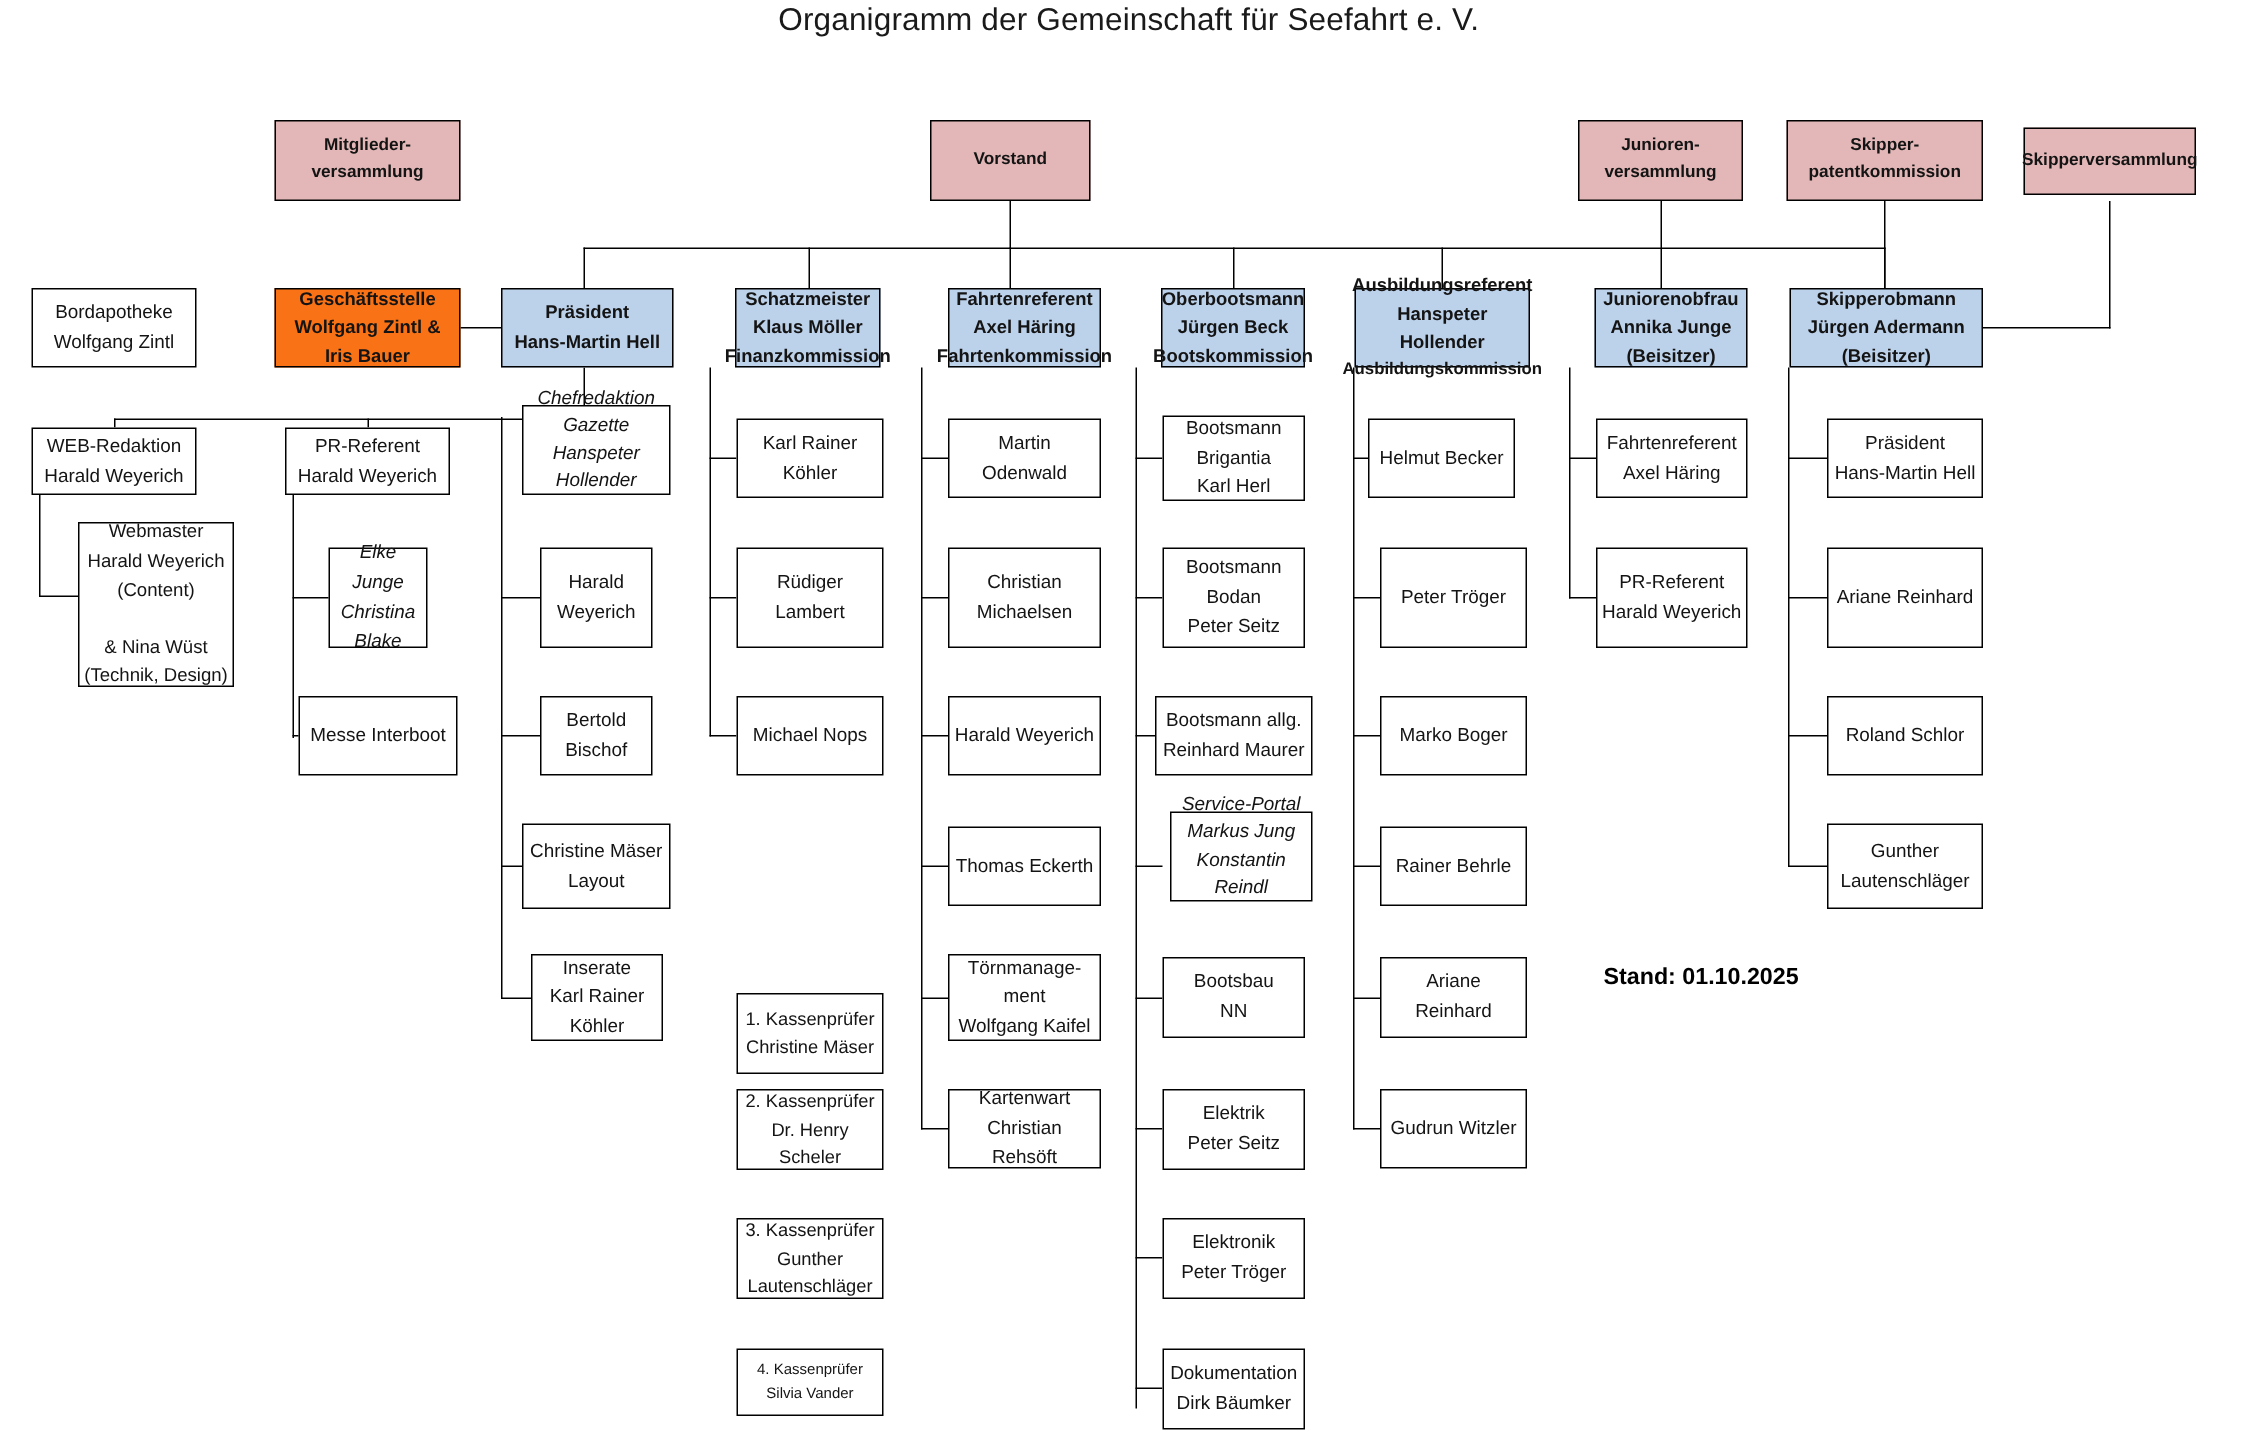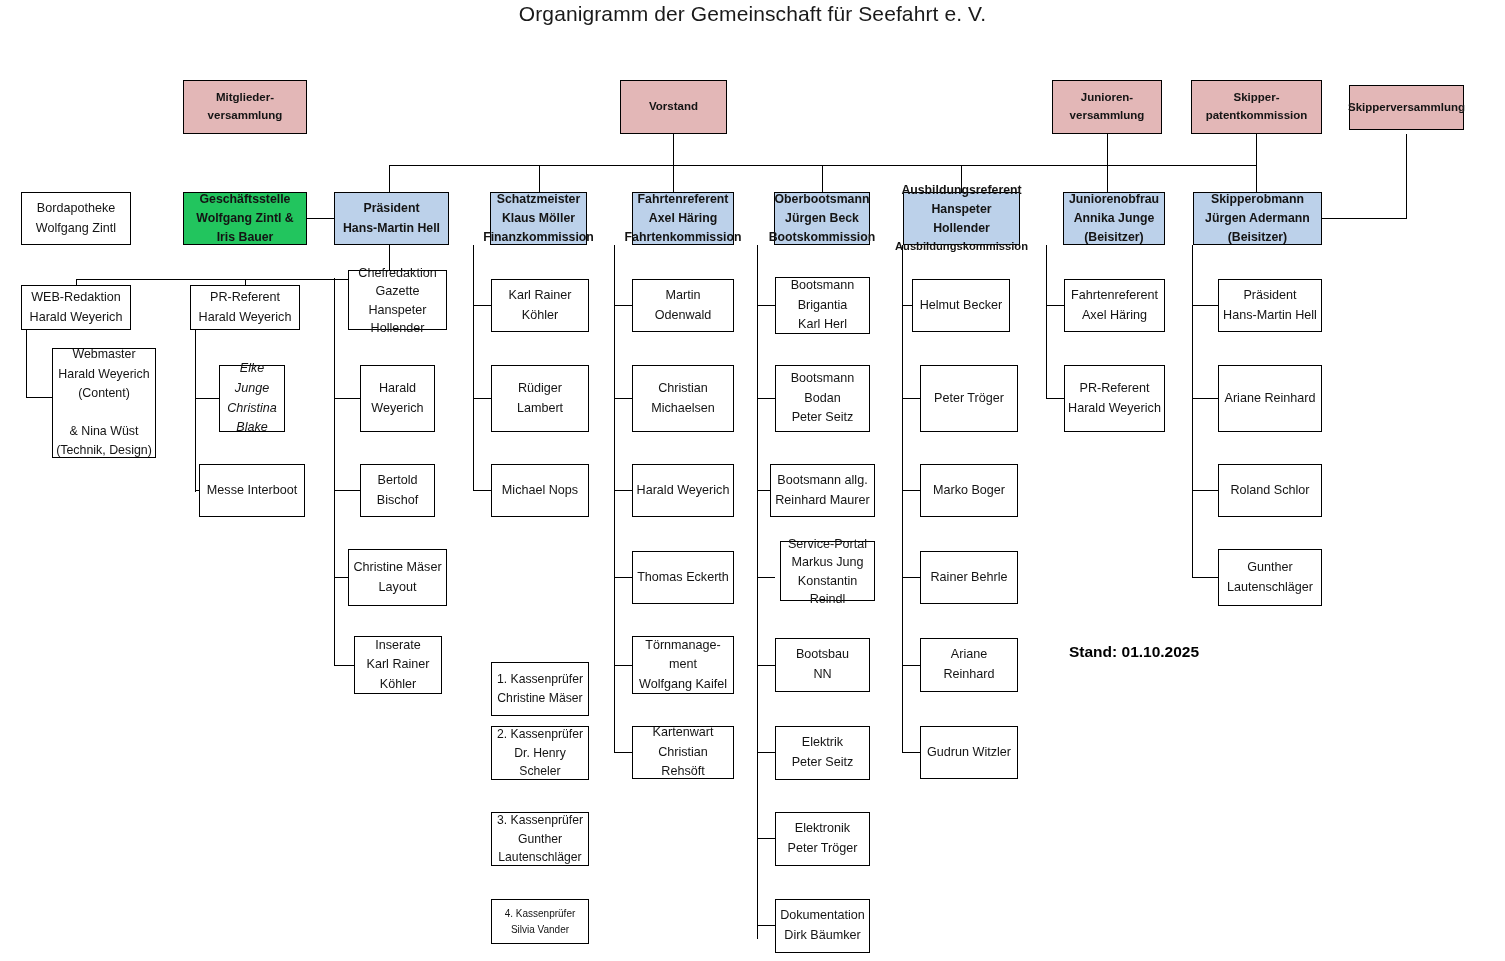--- a/index.html
+++ b/index.html
@@ -34,25 +34,25 @@
     text-align:center;
     font-size:12.6px;
     line-height:1.55;
     color:#141414;
     padding:0 3px;
   }
   .node .txt{white-space:pre-line;}
 
   .pink{background:#e3b7b7;border-color:#000;font-weight:bold;font-size:11.5px;}
   .blue{background:#bcd1ea;border-color:#000;font-weight:bold;font-size:12.3px;}
-  .cream{background:#22c55e;border-color:#000;font-weight:bold;font-size:12.3px;}
+  .cream{background:#f97316;border-color:#000;font-weight:bold;font-size:12.3px;}
   .blue .small{font-size:11.2px;display:block;}
 
   
-  .overflow{align-items:center;padding-top:1px;overflow:visible;}
+  .overflow{align-items:flex-end;padding-top:1px;overflow:visible;font-style:italic;}
 
   
   .ln{position:absolute;background:#000;}
   .h{height:1.3px;}
   .v{width:1.3px;}
 
   .stand{
     position:absolute;
     font-size:15.5px;
     font-weight:bold;

